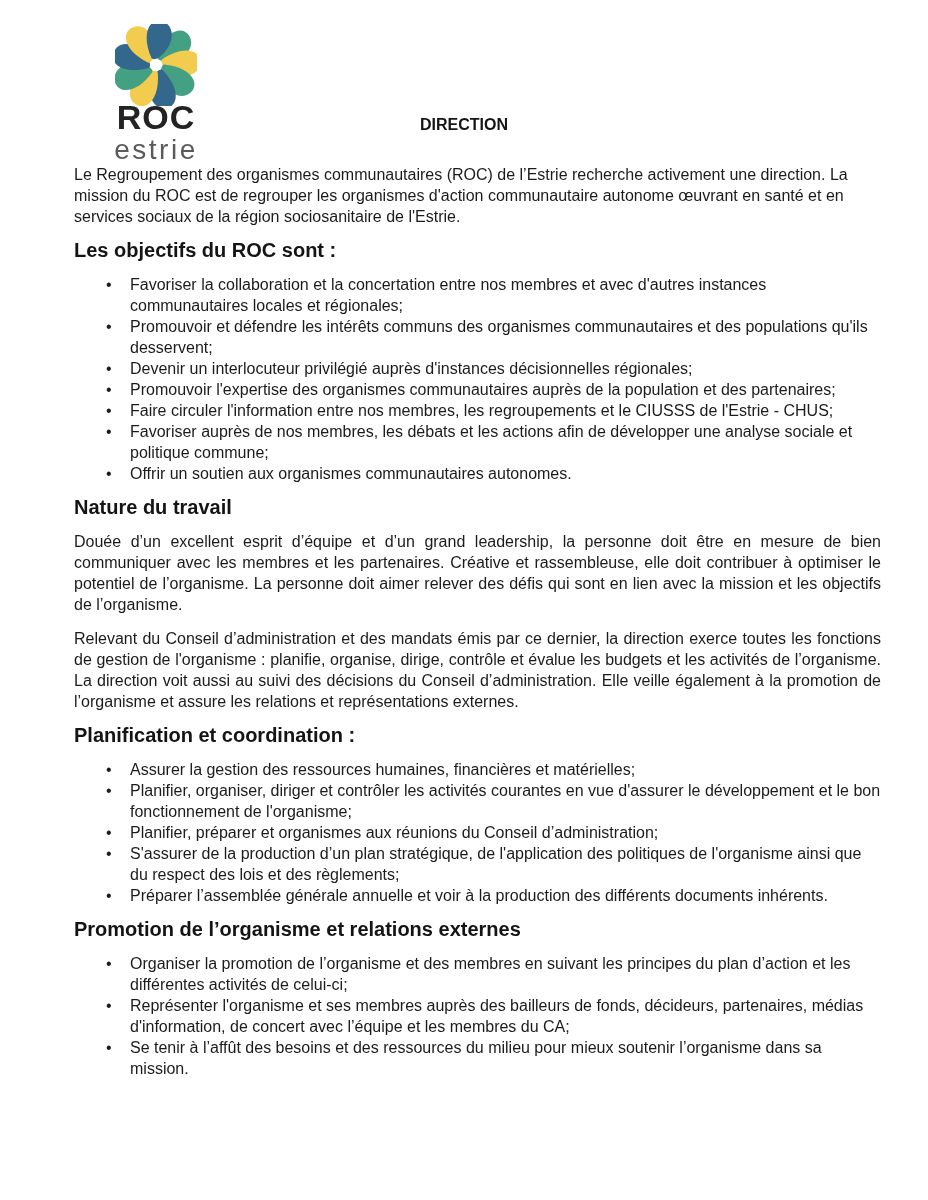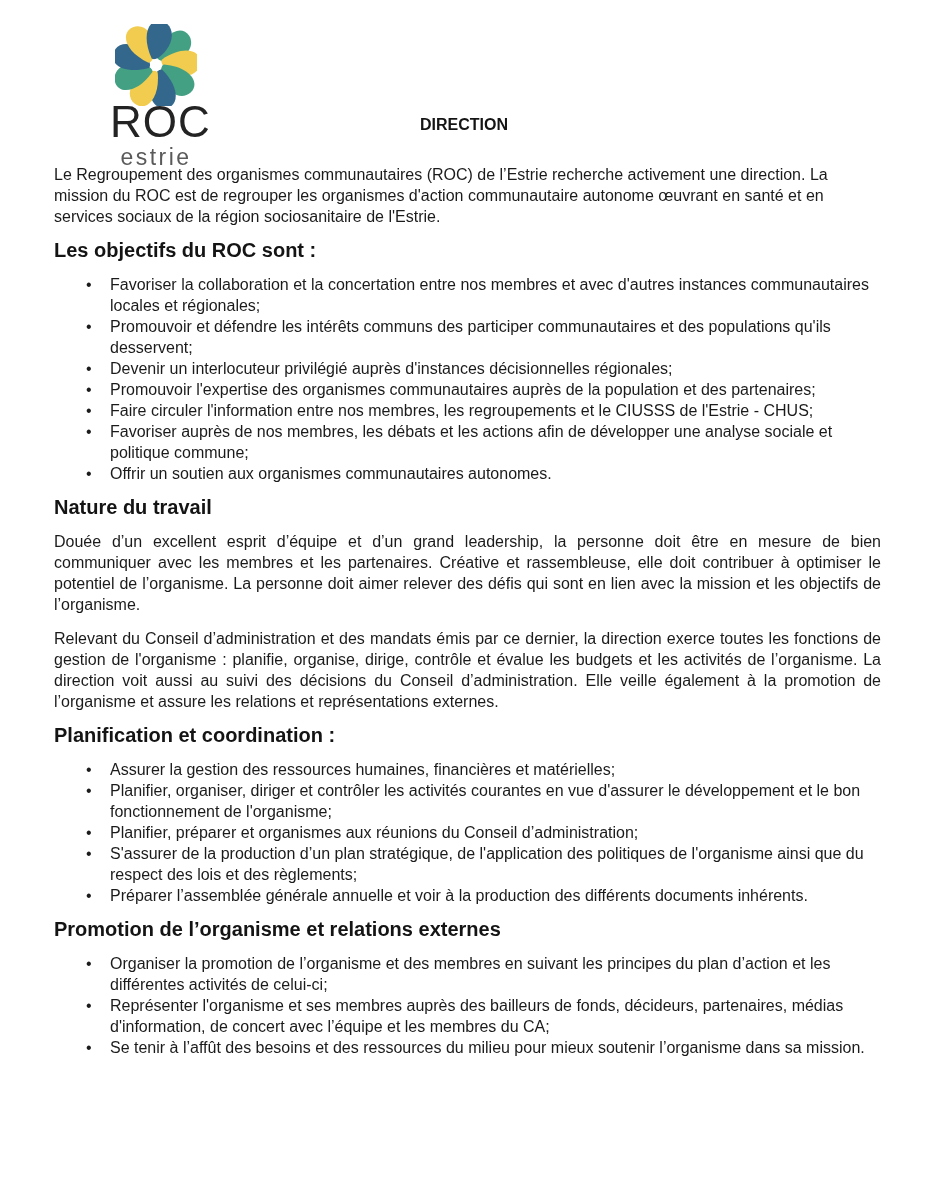--- a/index.html
+++ b/index.html
@@ -16,48 +16,49 @@
   .header { position: relative; height: 164px; }
   .logo-block {
     position: absolute;
     left: 110px;
     top: 24px;
     width: 92px;
     text-align: center;
   }
   .flower { display: block; margin: 0 auto; }
   .brand-name {
-    font-size: 44px;
-    font-weight: 400;
+    font-size: 34px;
+    font-weight: 700;
     letter-spacing: 1px;
     color: #232323;
     line-height: 1;
     margin-top: -6px;
   }
   .brand-region {
-    font-size: 23px;
+    font-size: 28px;
     font-weight: 300;
     letter-spacing: 2.5px;
     color: #5a5a5a;
     line-height: 1;
     margin-top: 2px;
   }
   .doc-title {
     position: absolute;
     left: 0; right: 0;
     top: 116px;
     text-align: center;
     font-size: 16px;
     font-weight: bold;
     color: #141414;
   }
   .content {
     padding: 0 47px 0 54px;
     font-size: 16px;
     line-height: 21px;
+    margin-left: 20px;
   }
   .content p { margin: 0 0 13px 0; }
   .content p.justify { text-align: justify; }
   .content h2 {
     font-size: 20px;
     line-height: 21px;
     font-weight: bold;
     margin: 0 0 13px 0;
     color: #141414;
   }
@@ -105,21 +106,21 @@
   </div>
 
   <div class="content">
 
     <p>Le Regroupement des organismes communautaires (ROC) de l’Estrie recherche activement une direction. La mission du ROC est de regrouper les organismes d'action communautaire autonome œuvrant en santé et en services sociaux de la région sociosanitaire de l'Estrie.</p>
 
     <h2>Les objectifs du ROC sont :</h2>
 
     <ul>
       <li>Favoriser la collaboration et la concertation entre nos membres et avec d'autres instances communautaires locales et régionales;</li>
-      <li>Promouvoir et défendre les intérêts communs des participer communautaires et des populations qu'ils desservent;</li>
+      <li>Promouvoir et défendre les intérêts communs des organismes communautaires et des populations qu'ils desservent;</li>
       <li>Devenir un interlocuteur privilégié auprès d'instances décisionnelles régionales;</li>
       <li>Promouvoir l'expertise des organismes communautaires auprès de la population et des partenaires;</li>
       <li>Faire circuler l'information entre nos membres, les regroupements et le CIUSSS de l'Estrie - CHUS;</li>
       <li>Favoriser auprès de nos membres, les débats et les actions afin de développer une analyse sociale et politique commune;</li>
       <li>Offrir un soutien aux organismes communautaires autonomes.</li>
     </ul>
 
     <h2>Nature du travail</h2>
 
     <p class="justify">Douée d’un excellent esprit d’équipe et d’un grand leadership, la personne doit être en mesure de bien communiquer avec les membres et les partenaires. Créative et rassembleuse, elle doit contribuer à optimiser le potentiel de l’organisme. La personne doit aimer relever des défis qui sont en lien avec la mission et les objectifs de l’organisme.</p>

